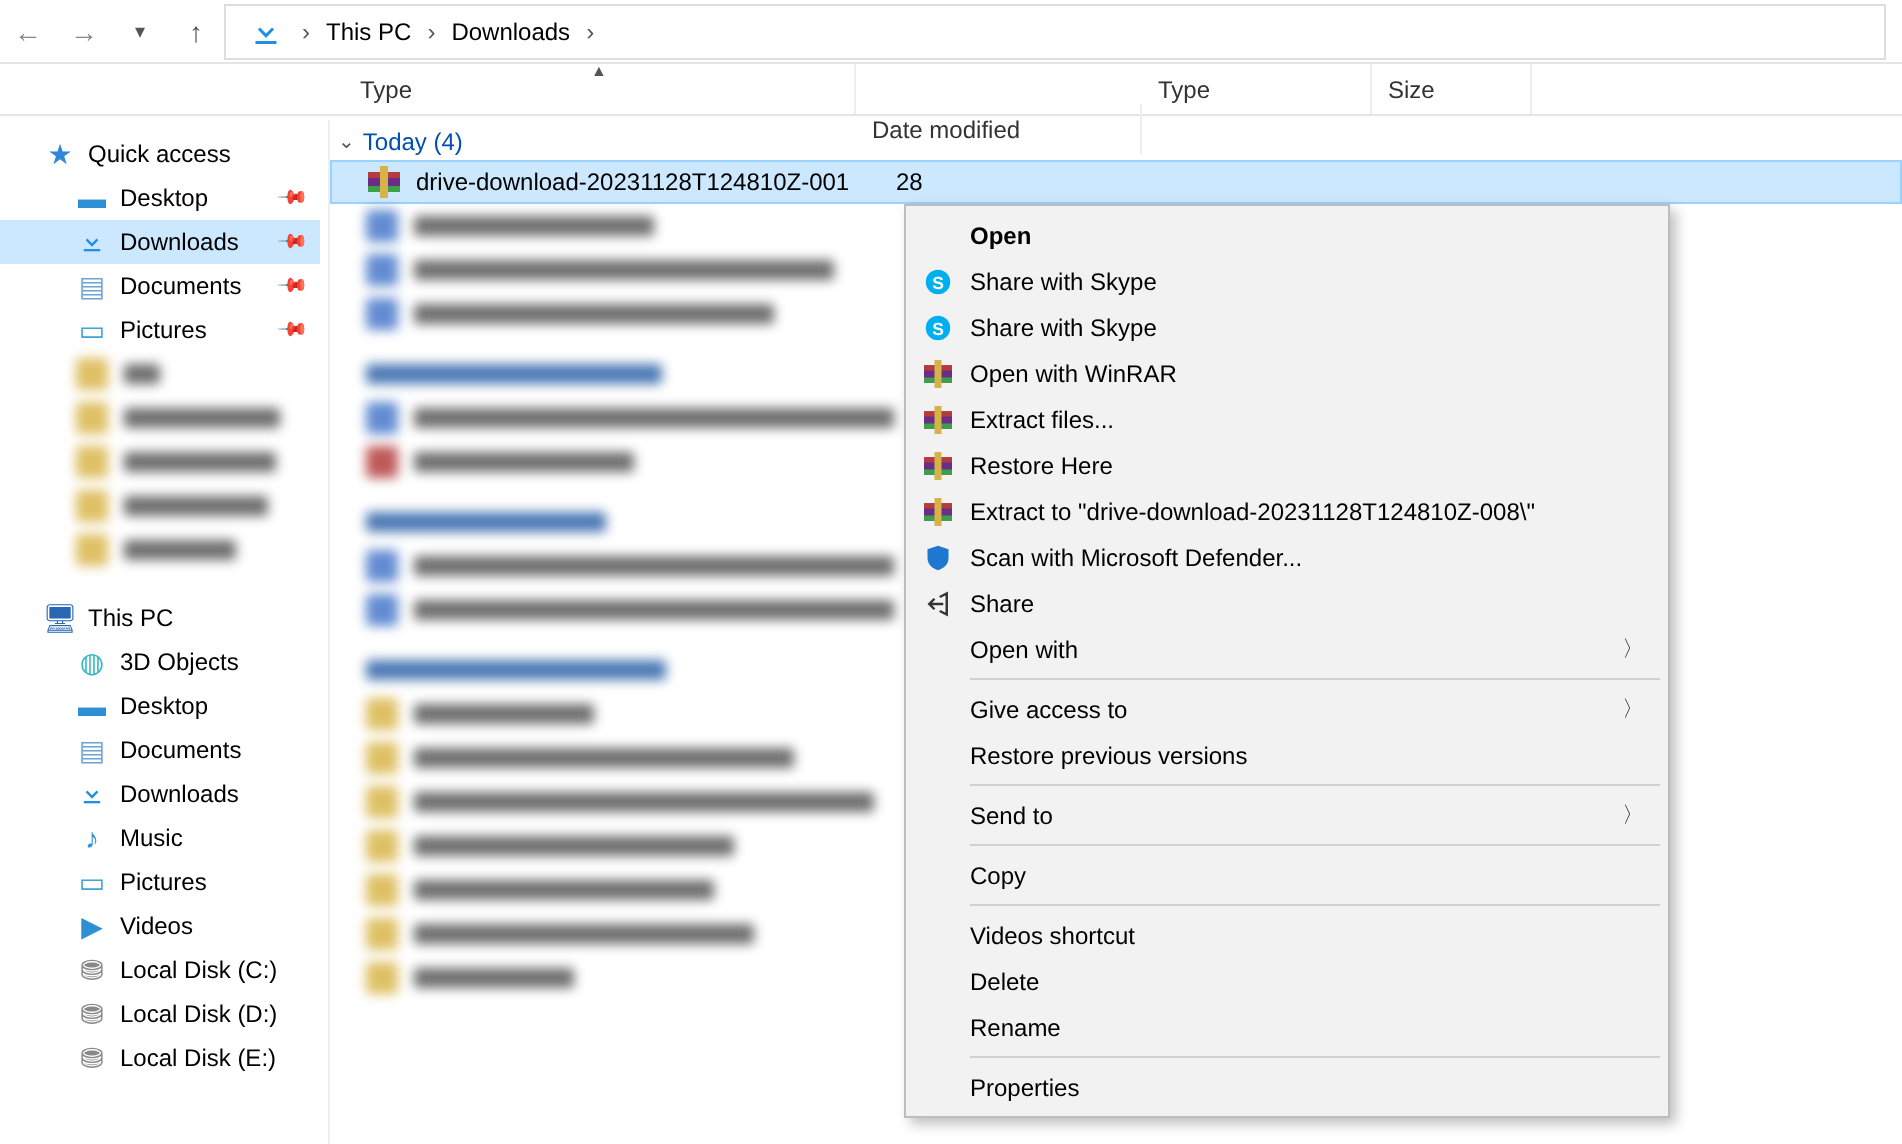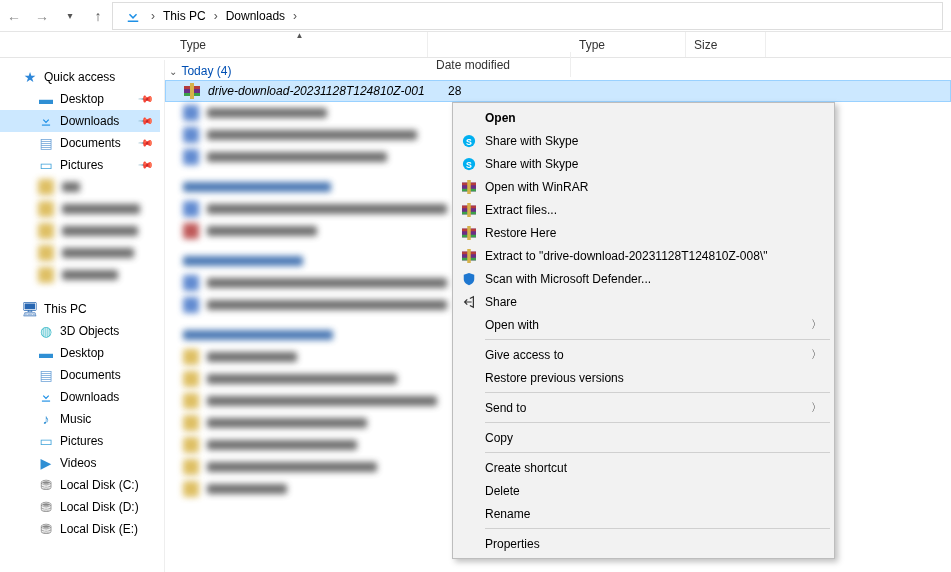--- a/index.html
+++ b/index.html
@@ -34,21 +34,21 @@
 .star-ic { color:#2e87d9; }
 
 
 .main { position:absolute; left:164px; top:60px; right:0; bottom:0; border-left:1px solid #eee; padding-top:2px;}
 .group-hdr { display:flex; align-items:center; padding: 2px 0 2px 4px; color:#004fb3; font-size:12px; gap:4px;}
 .group-chev { color:#555; font-size:10px; }
 .file-row { display:flex; align-items:center; height: 22px; padding-left: 18px; gap:8px; position:relative;}
 .file-row.selected { background:#cce8ff; }
 .file-row.selected.hl { background:#cce8ff; border:1px solid #99d1ff; }
 .file-icon { width:16px; height:16px; display:inline-flex; align-items:center; justify-content:center;}
-.file-name { flex:0 0 232px; white-space:nowrap; overflow:hidden;font-style:italic; }
+.file-name { flex:0 0 232px; white-space:nowrap; overflow:hidden; }
 .file-date-prefix { flex:0 0 20px; text-align:left; }
 
 
 .blur-row { display:flex; align-items:center; height:22px; padding-left:18px; gap:8px; filter: blur(3px); opacity:0.85; }
 .blur-ic { width:16px; height:16px; background:#d9b54a; border-radius:2px;}
 .blur-ic.alt { background:#4677c9; }
 .blur-txt { height:10px; background: #555; border-radius:2px; }
 
 
 .ctx-menu { position:absolute; left:452px; top:102px; width:383px; background:#f2f2f2; border:1px solid #bdbdbd; box-shadow: 3px 3px 6px rgba(0,0,0,0.25); padding: 3px 2px; }
@@ -376,18 +376,18 @@
     </div>
   <div class="ctx-item">Restore previous versions</div>
   <div class="ctx-sep"></div>
   <div class="ctx-item">
       <span>Send to</span>
       <span class="ctx-sub">〉</span>
     </div>
   <div class="ctx-sep"></div>
   <div class="ctx-item">Copy</div>
   <div class="ctx-sep"></div>
-  <div class="ctx-item">Create shortcut</div>
+  <div class="ctx-item">Videos shortcut</div>
   <div class="ctx-item">Delete</div>
   <div class="ctx-item">Rename</div>
   <div class="ctx-sep"></div>
   <div class="ctx-item">Properties</div>
 </div>
 
 </body></html>

